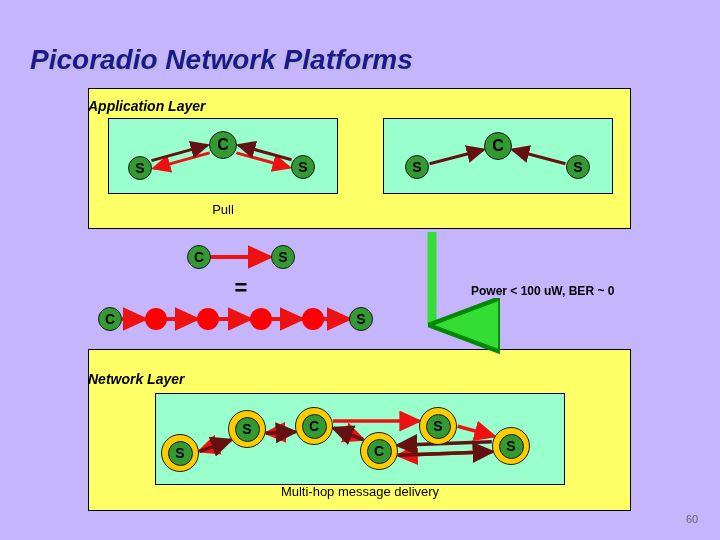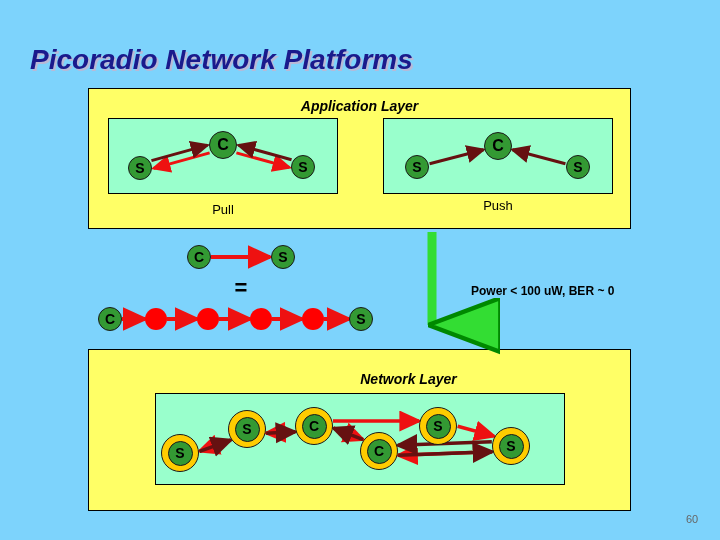--- a/index.html
+++ b/index.html
@@ -12,21 +12,21 @@
     height: 540px;
     position: relative;
     overflow: hidden;
     font-family: "Liberation Sans", sans-serif;
   }
   #slide {
     position: absolute;
     left: 0; top: 0;
     width: 720px;
     height: 540px;
-    background: #7dd3fc;
+    background: #c4b5fd;
   }
 
   
   #title {
     position: absolute;
     left: 30px;
     top: 44px;
     font-size: 28px;
     font-weight: bold;
     font-style: italic;
@@ -58,21 +58,20 @@
   #box-net  { left: 155px; top: 393px; width: 410px; height: 92px; }
 
   
   .layer-title {
     position: absolute;
     font-size: 14px;
     font-weight: bold;
     font-style: italic;
     color: #000000;
     white-space: nowrap;
-    text-align: center;
   }
   #t-app { left: 88px; top: 98px; width: 543px; }
   #t-net { left: 88px; top: 371px; width: 641px; }
 
   .sub-caption {
     position: absolute;
     font-size: 13px;
     font-weight: normal;
     color: #000000;
     white-space: nowrap;
@@ -188,25 +187,25 @@
 
   <div id="title">Picoradio Network Platforms</div>
 
   <div class="panel" id="panel-app"></div>
   <div class="layer-title" id="t-app">Application Layer</div>
 
   <div class="aqua" id="box-pull"></div>
   <div class="aqua" id="box-push"></div>
 
   <div class="sub-caption" id="cap-pull">Pull</div>
-  <div class="sub-caption" id="cap-push">Push</div>
 
   <div class="panel" id="panel-net"></div>
   <div class="layer-title" id="t-net">Network Layer</div>
   <div class="aqua" id="box-net"></div>
+  <div class="sub-caption" id="cap-net">Multi-hop message delivery</div>
 
   <div id="equals">=</div>
 
   <div id="power-note">Power &lt; 100 uW, BER ~ 0</div>
 
   <div id="page-num">60</div>
 
   <svg class="arrows" id="arrow-layer" viewBox="0 0 720 540" width="720" height="540" xmlns="http://www.w3.org/2000/svg">
     <defs>
       <marker id="ah-red" markerWidth="7" markerHeight="7" refX="5.6" refY="3" orient="auto">

